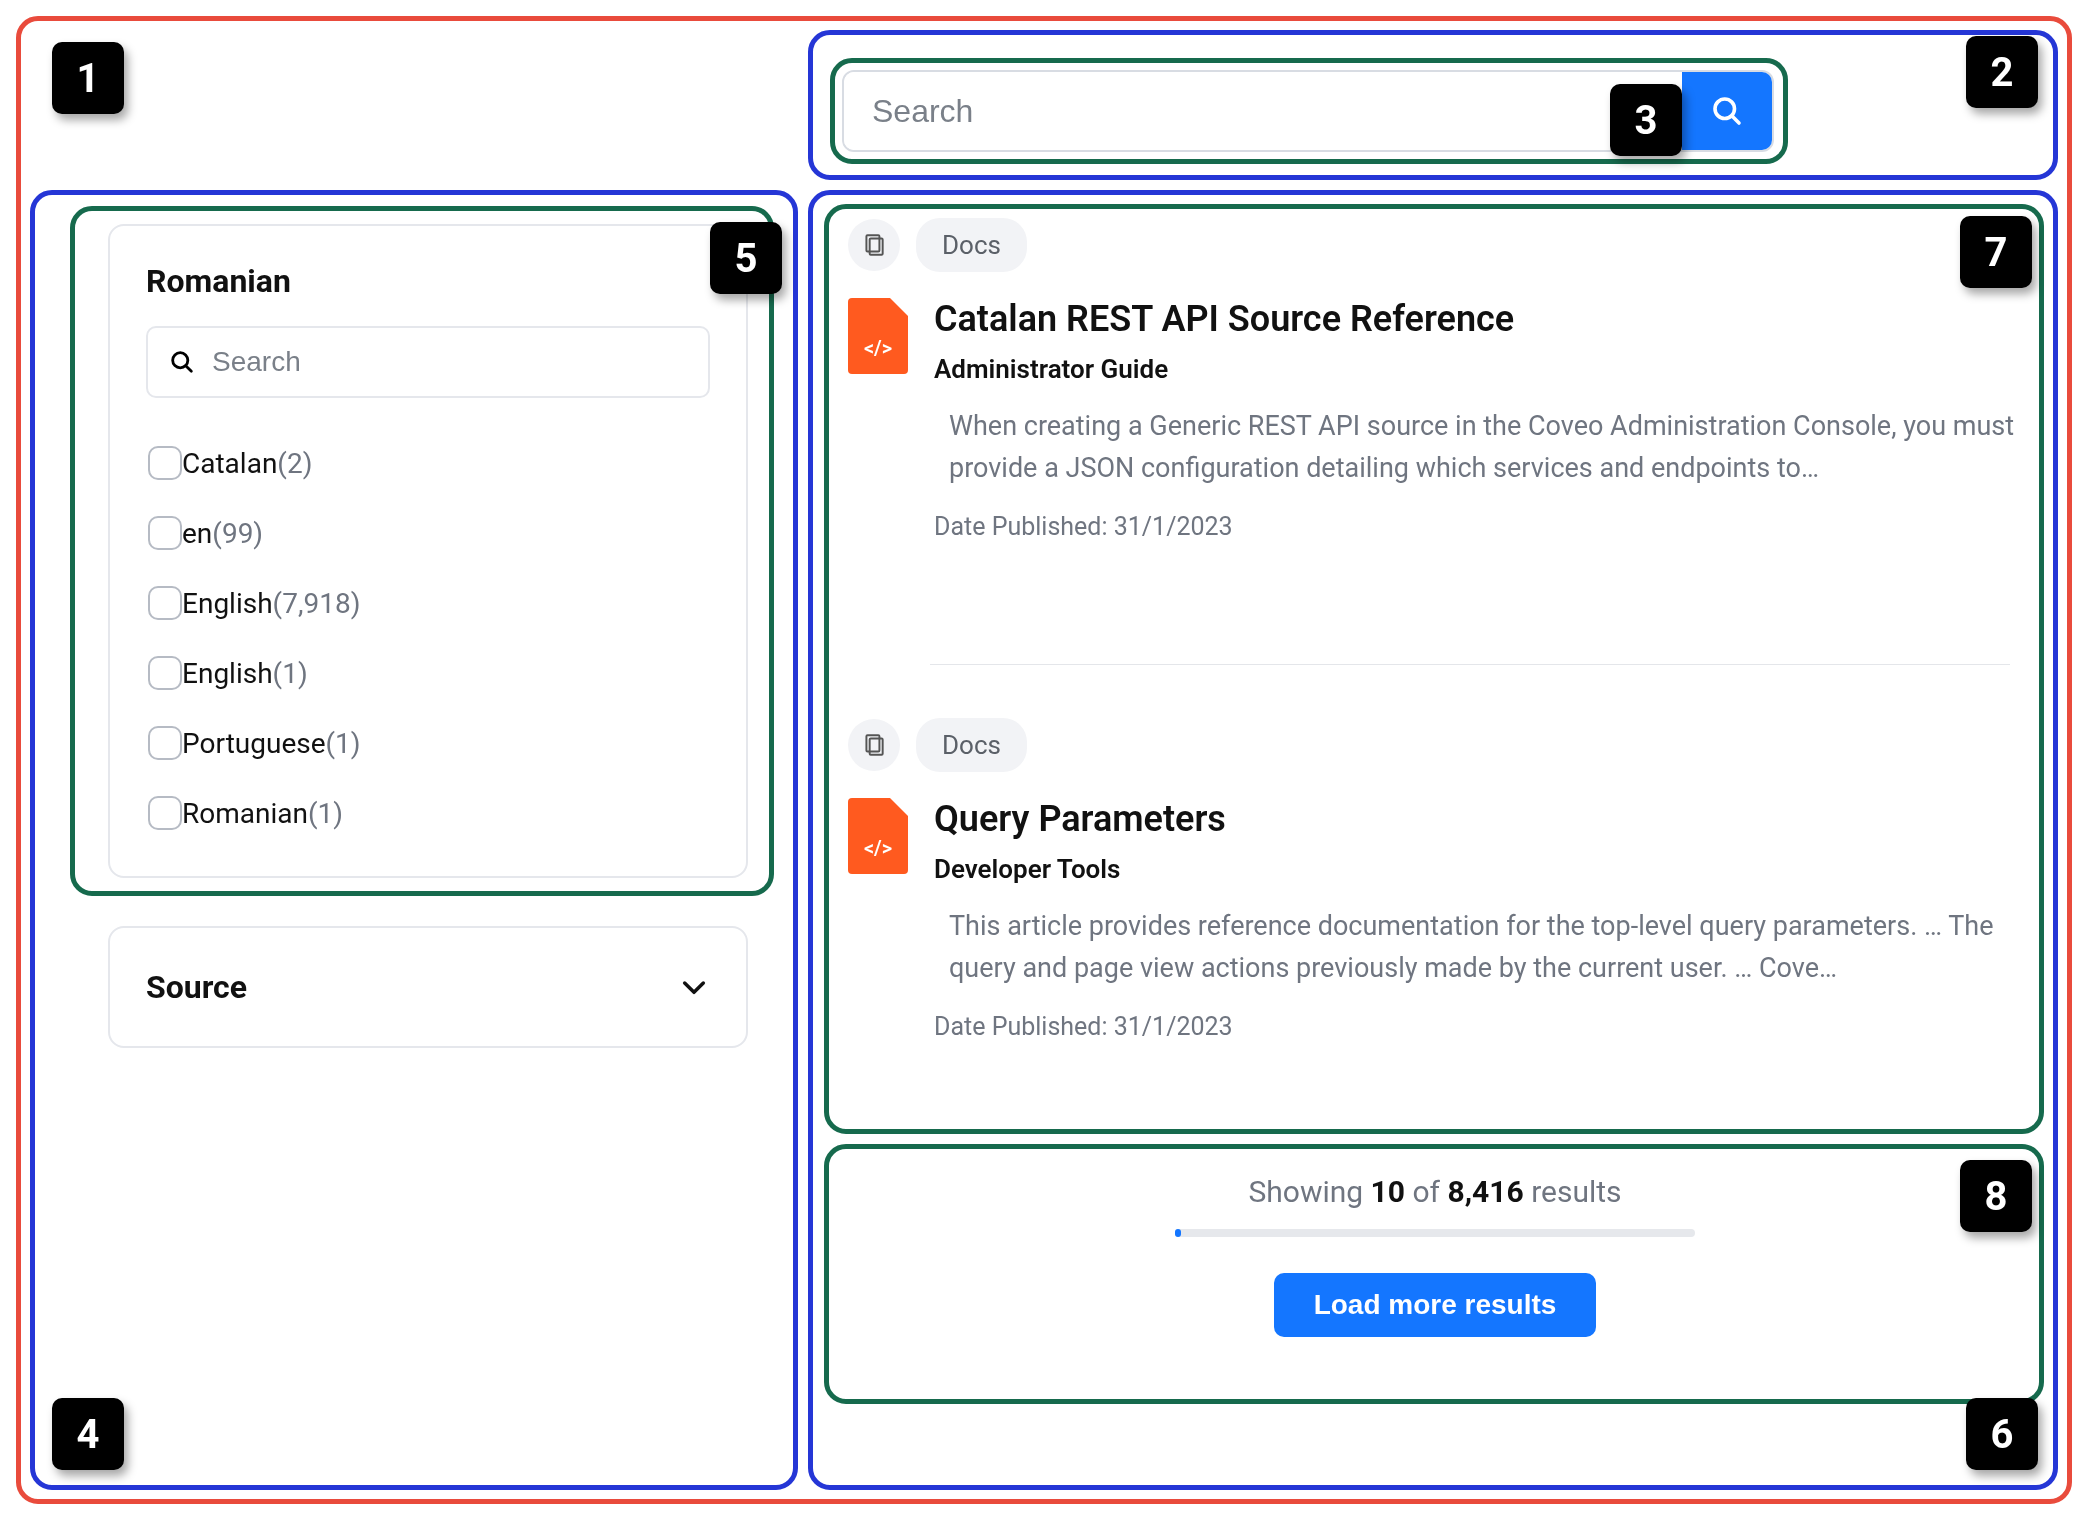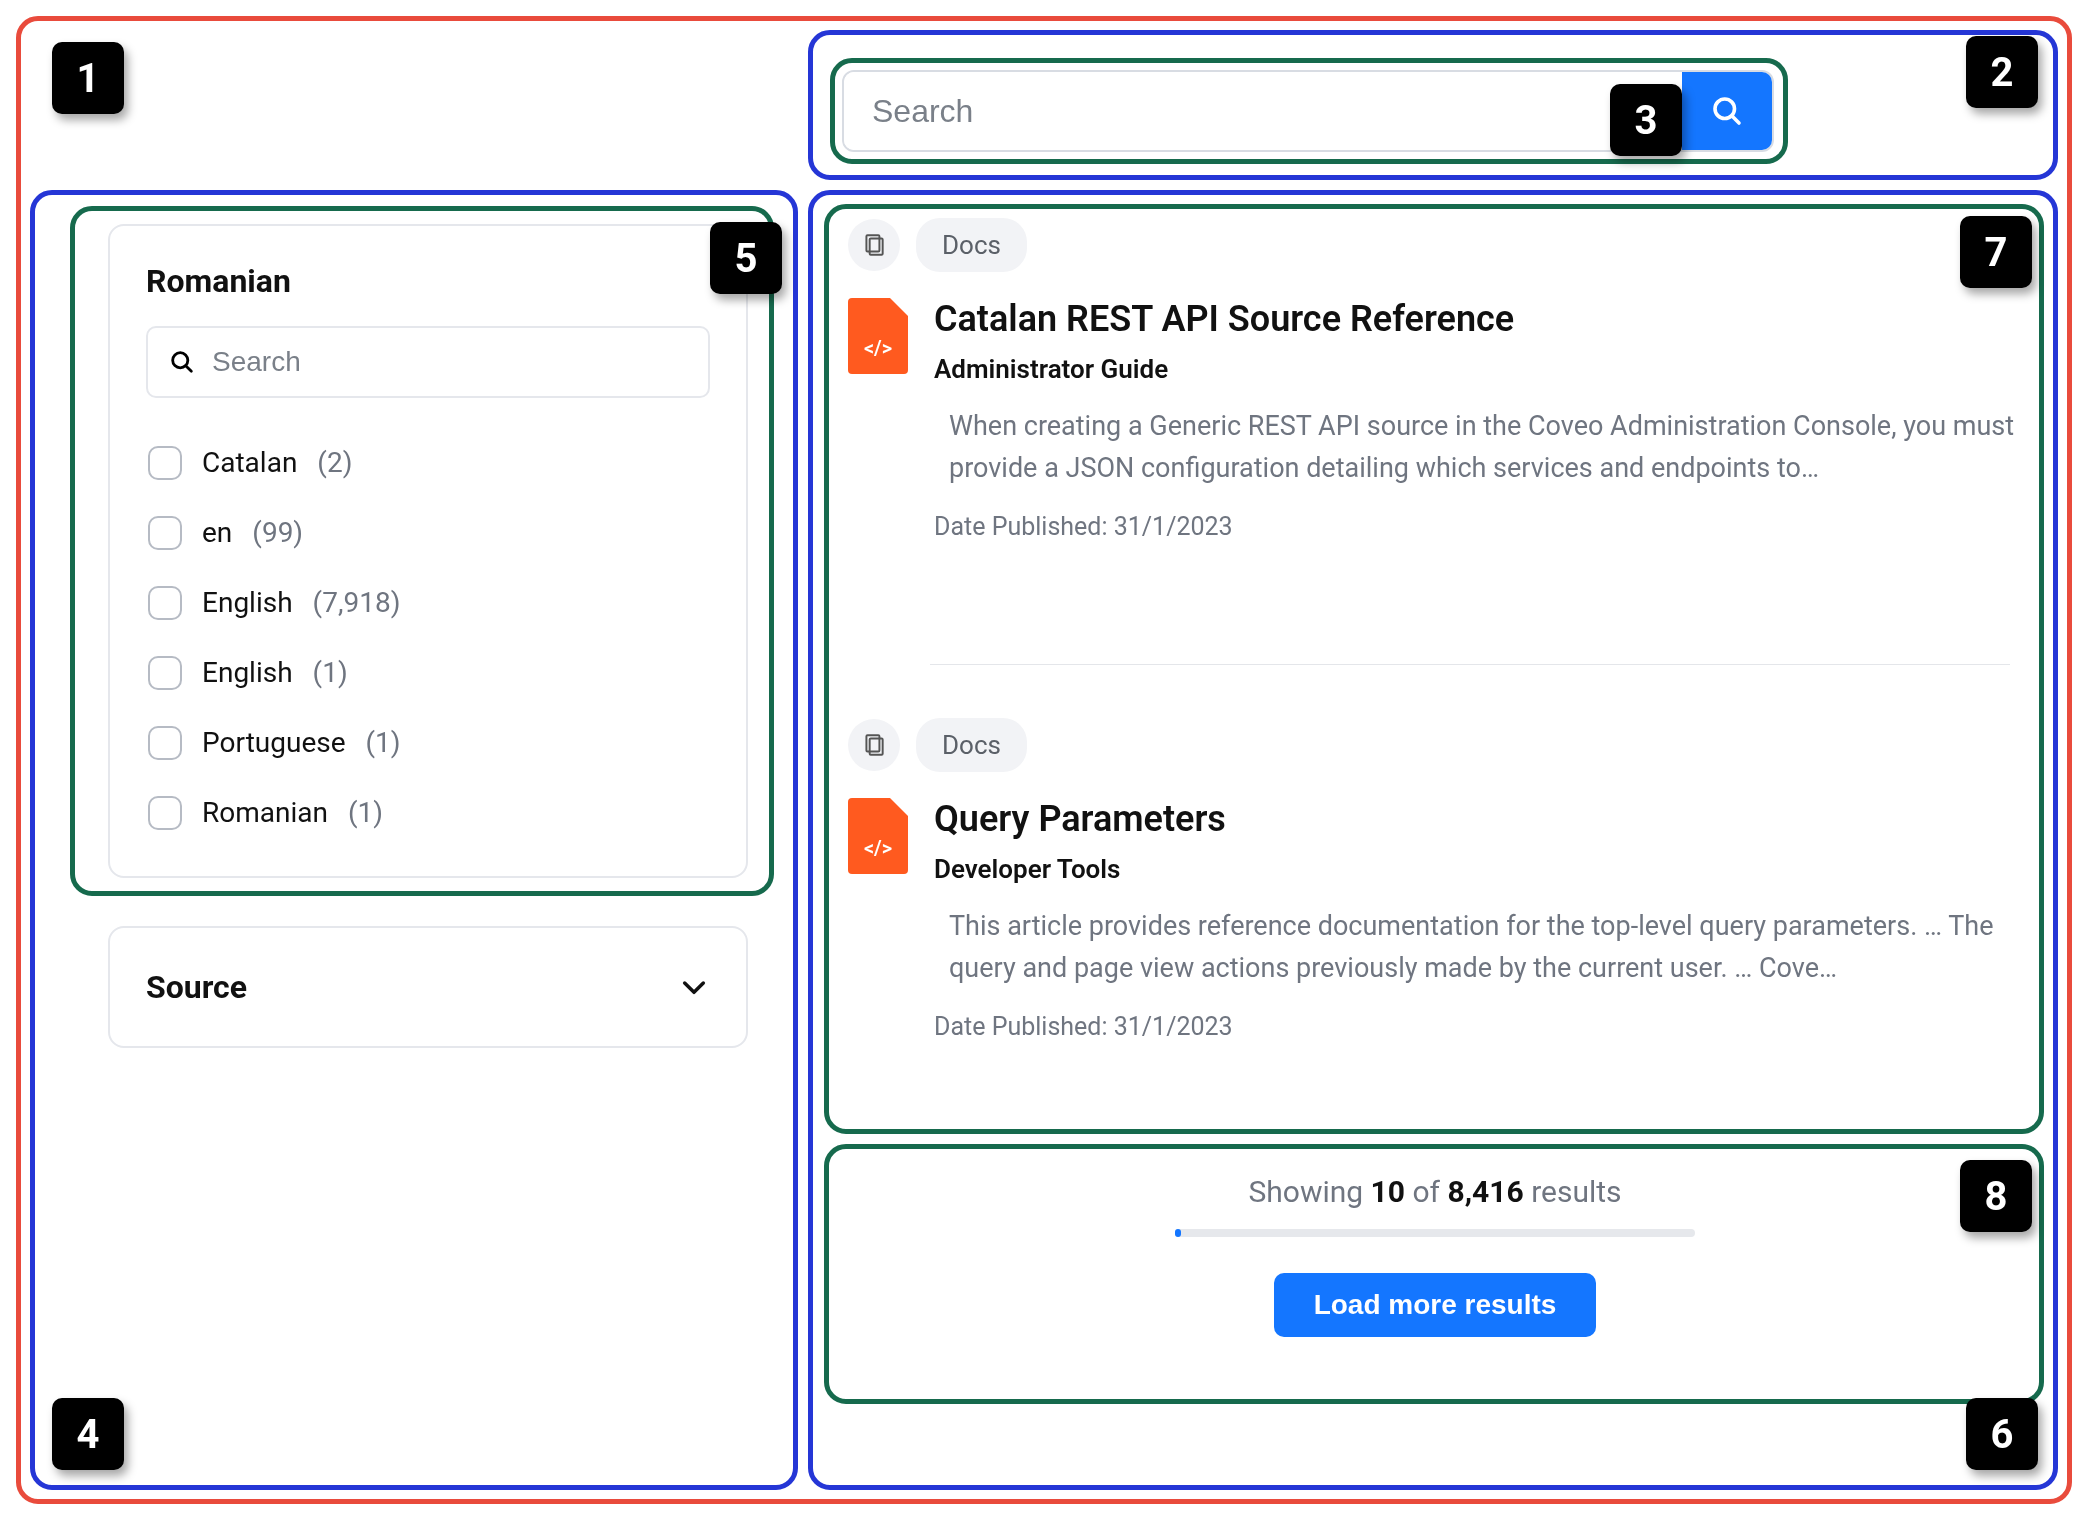--- a/index.html
+++ b/index.html
@@ -77,21 +77,21 @@
     border: 2px solid #e5e7ec; border-radius: 10px;
     padding: 18px 20px; margin-bottom: 30px;
   }
   .facet-search svg { width: 28px; height: 28px; stroke: #000; }
   .facet-search input {
     border: none; outline: none; font-size: 28px; flex: 1;
     color: #333;
   }
   .facet-search input::placeholder { color: #7a8089; }
   .facet-item {
-    display: flex; align-items: flex-start; gap: 20px;
+    display: flex; align-items: center; 
     padding: 18px 2px; cursor: pointer;
     font-size: 28px;
   }
   .chk {
     width: 34px; height: 34px;
     border: 2px solid #b6bbc4;
     border-radius: 10px;
     flex: 0 0 auto;
   }
   .facet-item .count { color: #6f7580; }

